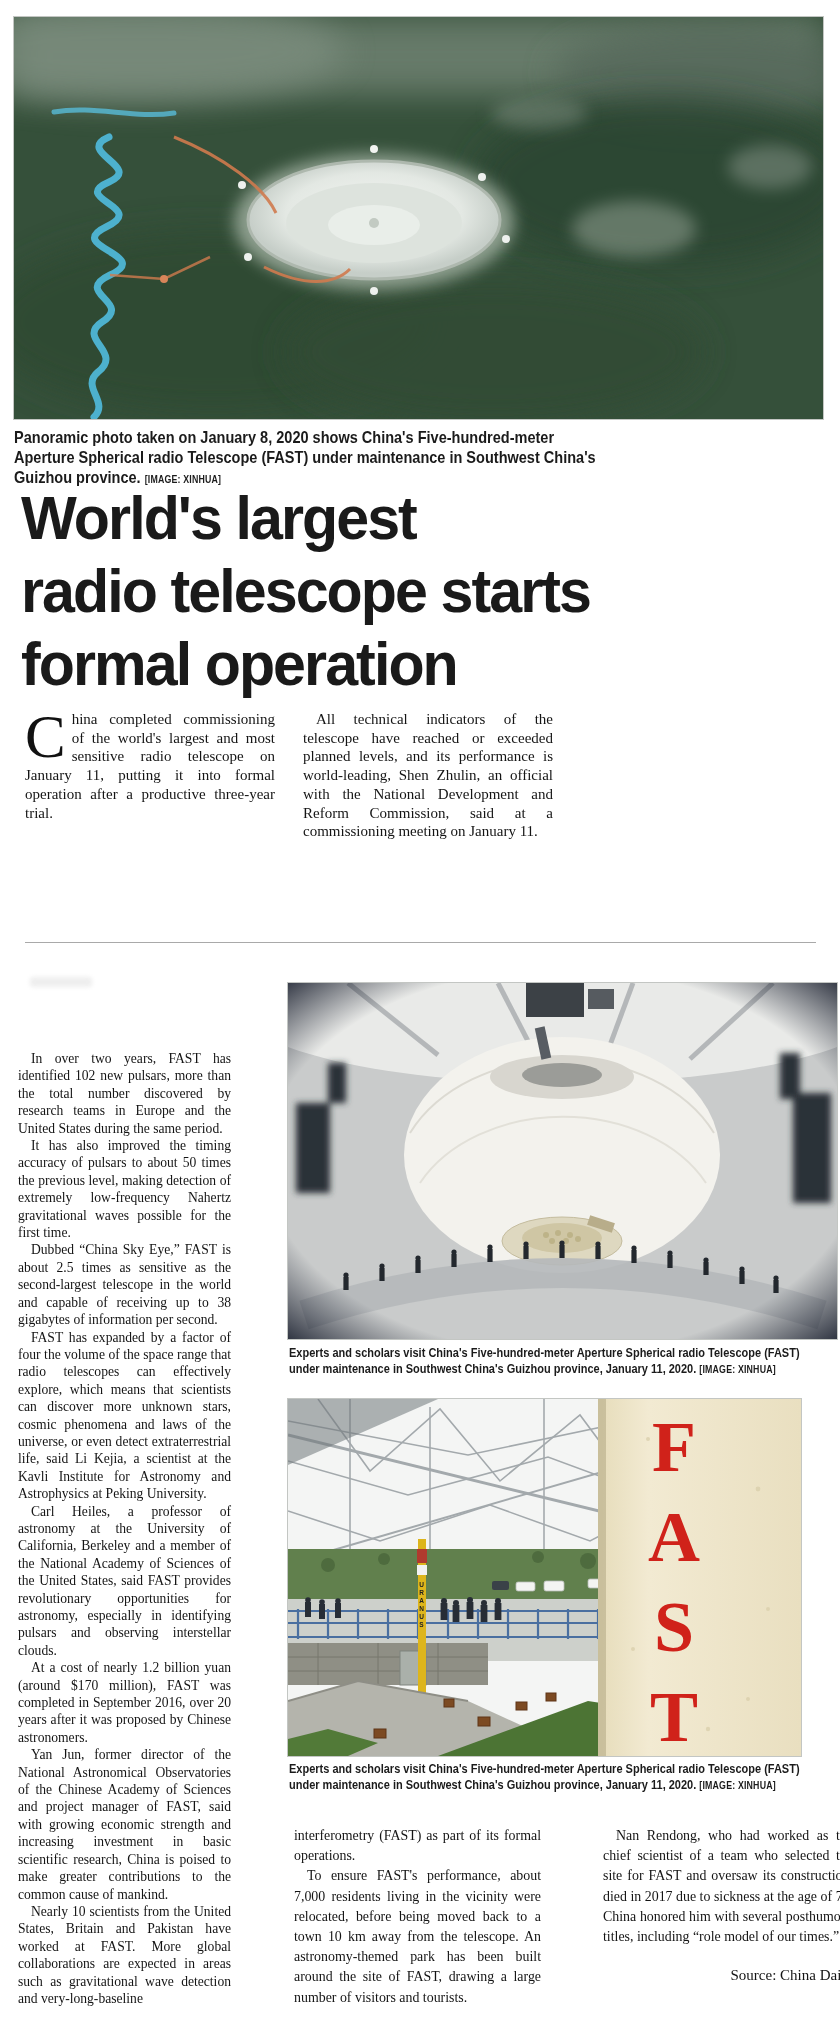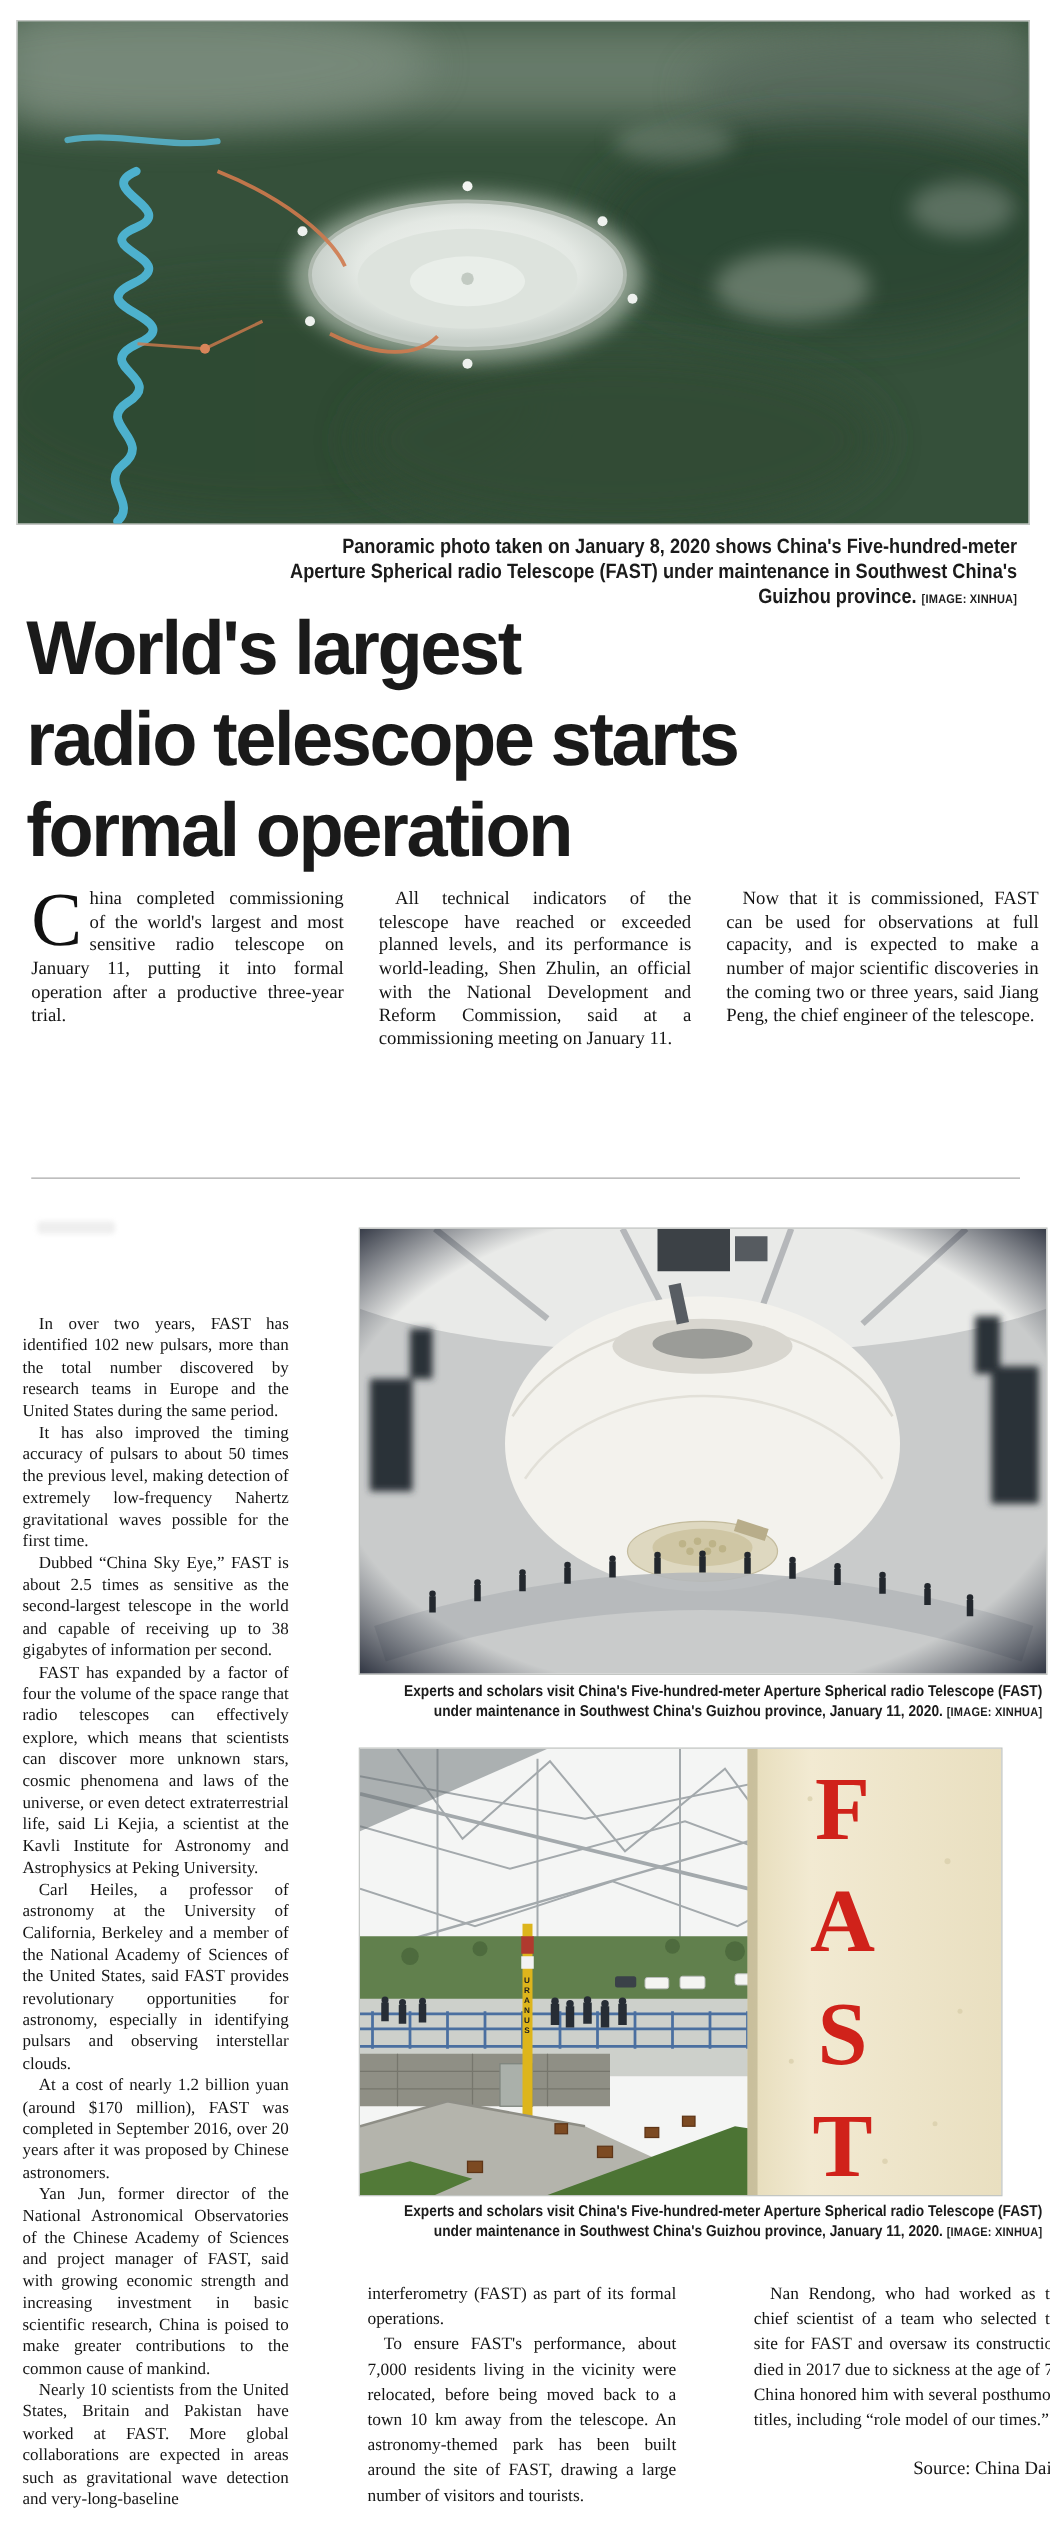--- a/index.html
+++ b/index.html
@@ -1,21 +1,21 @@
 <!DOCTYPE html>
 <html lang="en"><head>
 <meta charset="utf-8">
 <style>
   html,body{margin:0;padding:0;background:#ffffff;}
   body{width:840px;font-family:"Liberation Serif",serif;color:#141414;}
   .page{position:relative;width:840px;height:2038px;background:#fff;overflow:hidden;}
   .abs{position:absolute;}
   .photo-frame{position:absolute;overflow:hidden;border:1px solid #c3c6c3;background:#eee;}
   .photo-frame svg{display:block;}
-  .caption{font-family:"Liberation Sans",sans-serif;font-weight:bold;color:#1b1b1b;text-align:right;}
+  .caption{font-family:"Liberation Sans",sans-serif;font-weight:bold;color:#1b1b1b;}
   .cond{transform:scaleX(0.88);transform-origin:0 0;width:113.6%;}
   .pre{white-space:pre-line;}
   .credit{font-size:10px;font-weight:bold;letter-spacing:0.2px;}
   .top-caption{font-size:16.5px;line-height:20px;}
   .photo-caption{font-size:12.5px;line-height:15.5px;}
   .headline{font-family:"Liberation Sans",sans-serif;font-weight:bold;font-size:61px;line-height:73px;letter-spacing:-2px;color:#1a1a1a;white-space:pre-line;transform:scaleX(0.97);transform-origin:0 0;width:103%;}
   .coltext{font-size:15px;line-height:18.7px;text-align:justify;}
   .coltext p,.ncol p{margin:0;}
   .indent{text-indent:13px;}
   .dropcap{float:left;font-size:61px;line-height:47px;padding:3px 6px 0 0;color:#111;}
@@ -93,21 +93,20 @@
 formal operation</h1>
 
   <div class="abs" style="left:25px;top:710px;width:806px;display:flex;gap:28px;">
     <div class="coltext" style="width:250px;">
       <p><span class="dropcap">C</span><span>hina completed commissioning of the world's largest and most sensitive radio telescope on January 11, putting it into formal operation after a productive three-year trial.</span></p>
     </div>
     <div class="coltext" style="width:250px;">
       <p class="indent">All technical indicators of the telescope have reached or exceeded planned levels, and its performance is world-leading, Shen Zhulin, an official with the National Development and Reform Commission, said at a commissioning meeting on January 11.</p>
     </div>
     <div class="coltext" style="width:250px;">
-      <p class="indent">Now that it is commissioned, FAST can be used for observations at full capacity, and is expected to make a number of major scientific discoveries in the coming two or three years, said Jiang Peng, the chief engineer of the telescope.</p>
     </div>
   </div>
 
   <div class="divider" style="left:25px;top:942px;width:791px;"></div>
   <div class="smudge" style="left:30px;top:977px;width:62px;height:10px;"></div>
 
   <div class="abs ncol leftcol" style="left:18px;top:1022px;width:213px;">
     <p class="indent">In over two years, FAST has identified 102 new pulsars, more than the total number discovered by research teams in Europe and the United States during the same period.</p>
     <p class="indent">It has also improved the timing accuracy of pulsars to about 50 times the previous level, making detection of extremely low-frequency Nahertz gravitational waves possible for the first time.</p>
     <p class="indent">Dubbed “China Sky Eye,” FAST is about 2.5 times as sensitive as the second-largest telescope in the world and capable of receiving up to 38 gigabytes of information per second.</p>

